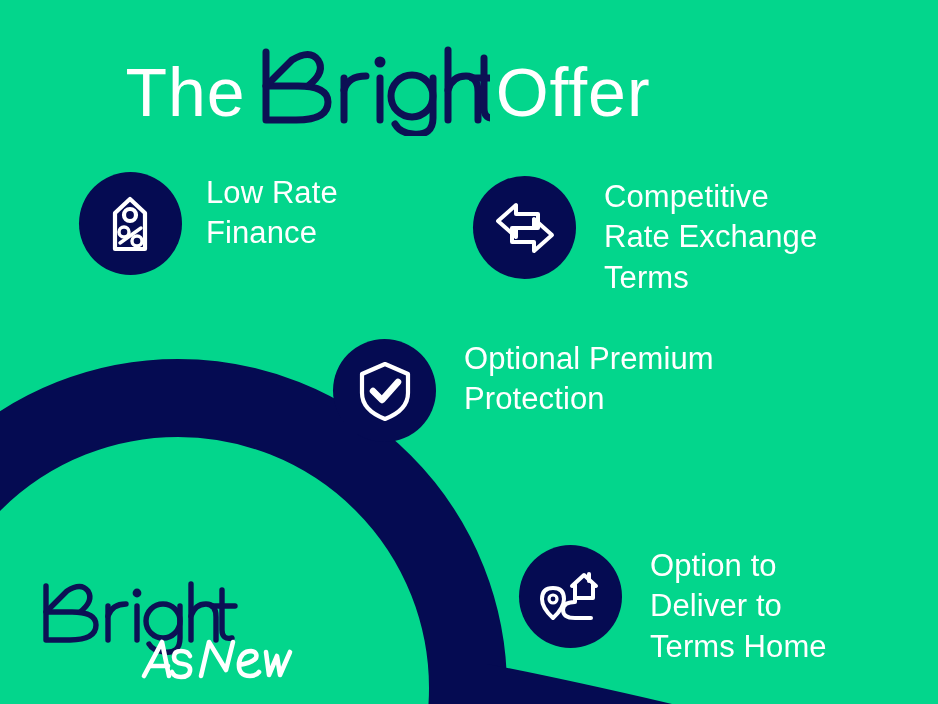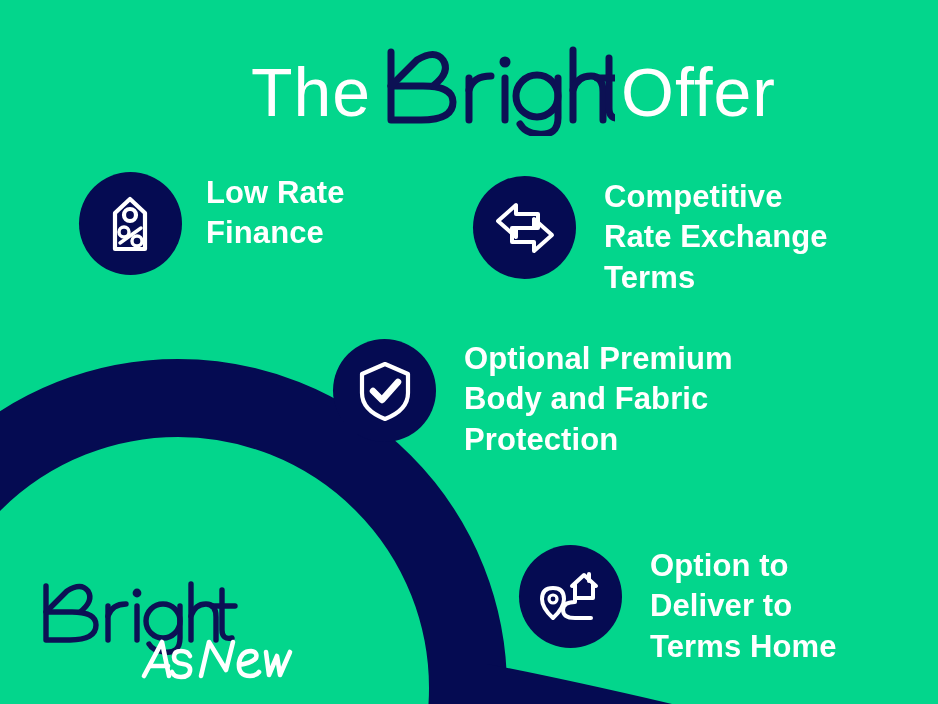--- a/index.html
+++ b/index.html
@@ -22,21 +22,21 @@
     inset: 0;
     pointer-events: none;
   }
 
   
   .title-row {
     position: absolute;
     left: 0;
     top: 44px;
     width: 776px;
-    text-align: right;
+    text-align: center;
     white-space: nowrap;
   }
   .title-word {
     font-size: 68px;
     font-weight: 300;
     color: #ffffff;
     letter-spacing: 1px;
     vertical-align: middle;
     line-height: 1;
   }
@@ -59,21 +59,21 @@
     border-radius: 50%;
     background: #050b52;
     display: flex;
     align-items: center;
     justify-content: center;
   }
   .feature-text {
     margin-left: 22px;
     color: #ffffff;
     font-size: 31px;
-    font-weight: bold;
+    font-weight: normal;
     line-height: 1.30;
     letter-spacing: 0.1px;
   }
   .feature-text span { display: block; }
 
   
   #feature-1 { left: 79px;  top: 172px; }
   #feature-2 { left: 473px; top: 176px; }
   #feature-3 { left: 333px; top: 339px; }
   #feature-4 { left: 519px; top: 509px; margin-top: 36px; }
@@ -170,21 +170,20 @@
 
   <div class="feature" id="feature-3">
     <div class="badge">
       <svg width="58" height="64" viewBox="0 0 58 64" aria-hidden="true">
         <path d="M 29 5 L 52 15 L 52 34 Q 52 51 29 60 Q 6 51 6 34 L 6 15 Z" fill="none" stroke="#ffffff" stroke-width="4.2" stroke-linejoin="round"></path>
         <path d="M 17 32 L 26 41 L 42 23" fill="none" stroke="#ffffff" stroke-width="6.5" stroke-linecap="round" stroke-linejoin="round"></path>
       </svg>
     </div>
     <div class="feature-text">
       <span>Optional Premium</span>
-      <span>Body and Fabric</span>
       <span>Protection</span>
     </div>
   </div>
 
   <div class="feature" id="feature-4">
     <div class="badge">
       <svg width="64" height="58" viewBox="0 0 64 58" aria-hidden="true">
 
         <path d="M 33 18 L 45 7 L 57 18" fill="none" stroke="#ffffff" stroke-width="4" stroke-linecap="round" stroke-linejoin="round"></path>
         <path d="M 36 16 L 36 30 L 54 30 L 54 16" fill="none" stroke="#ffffff" stroke-width="4" stroke-linejoin="round"></path>

